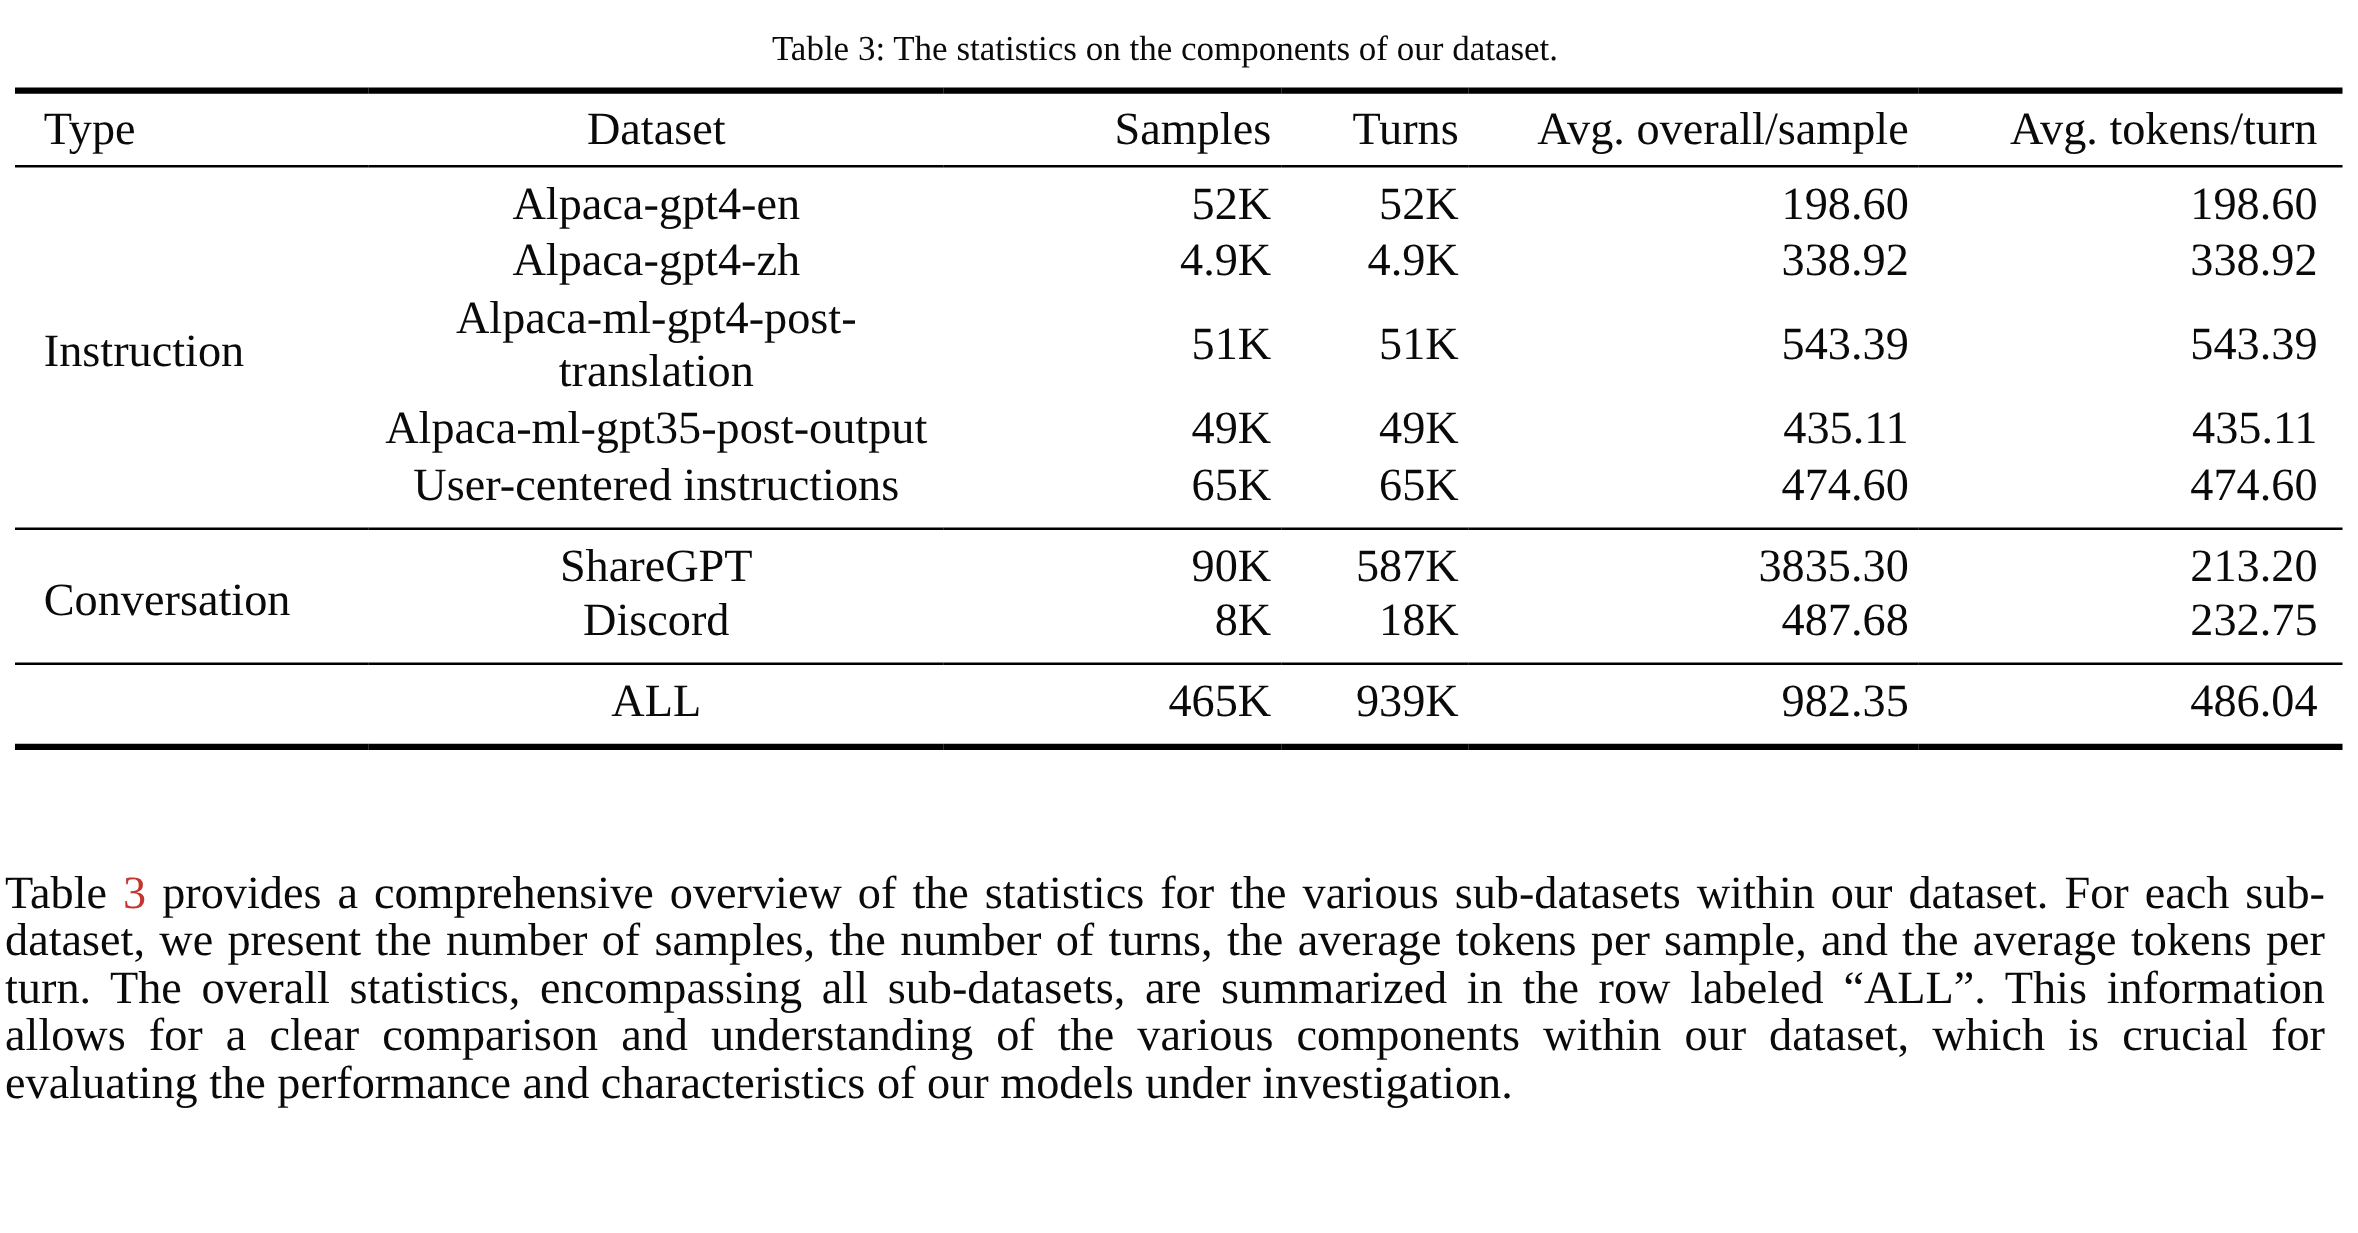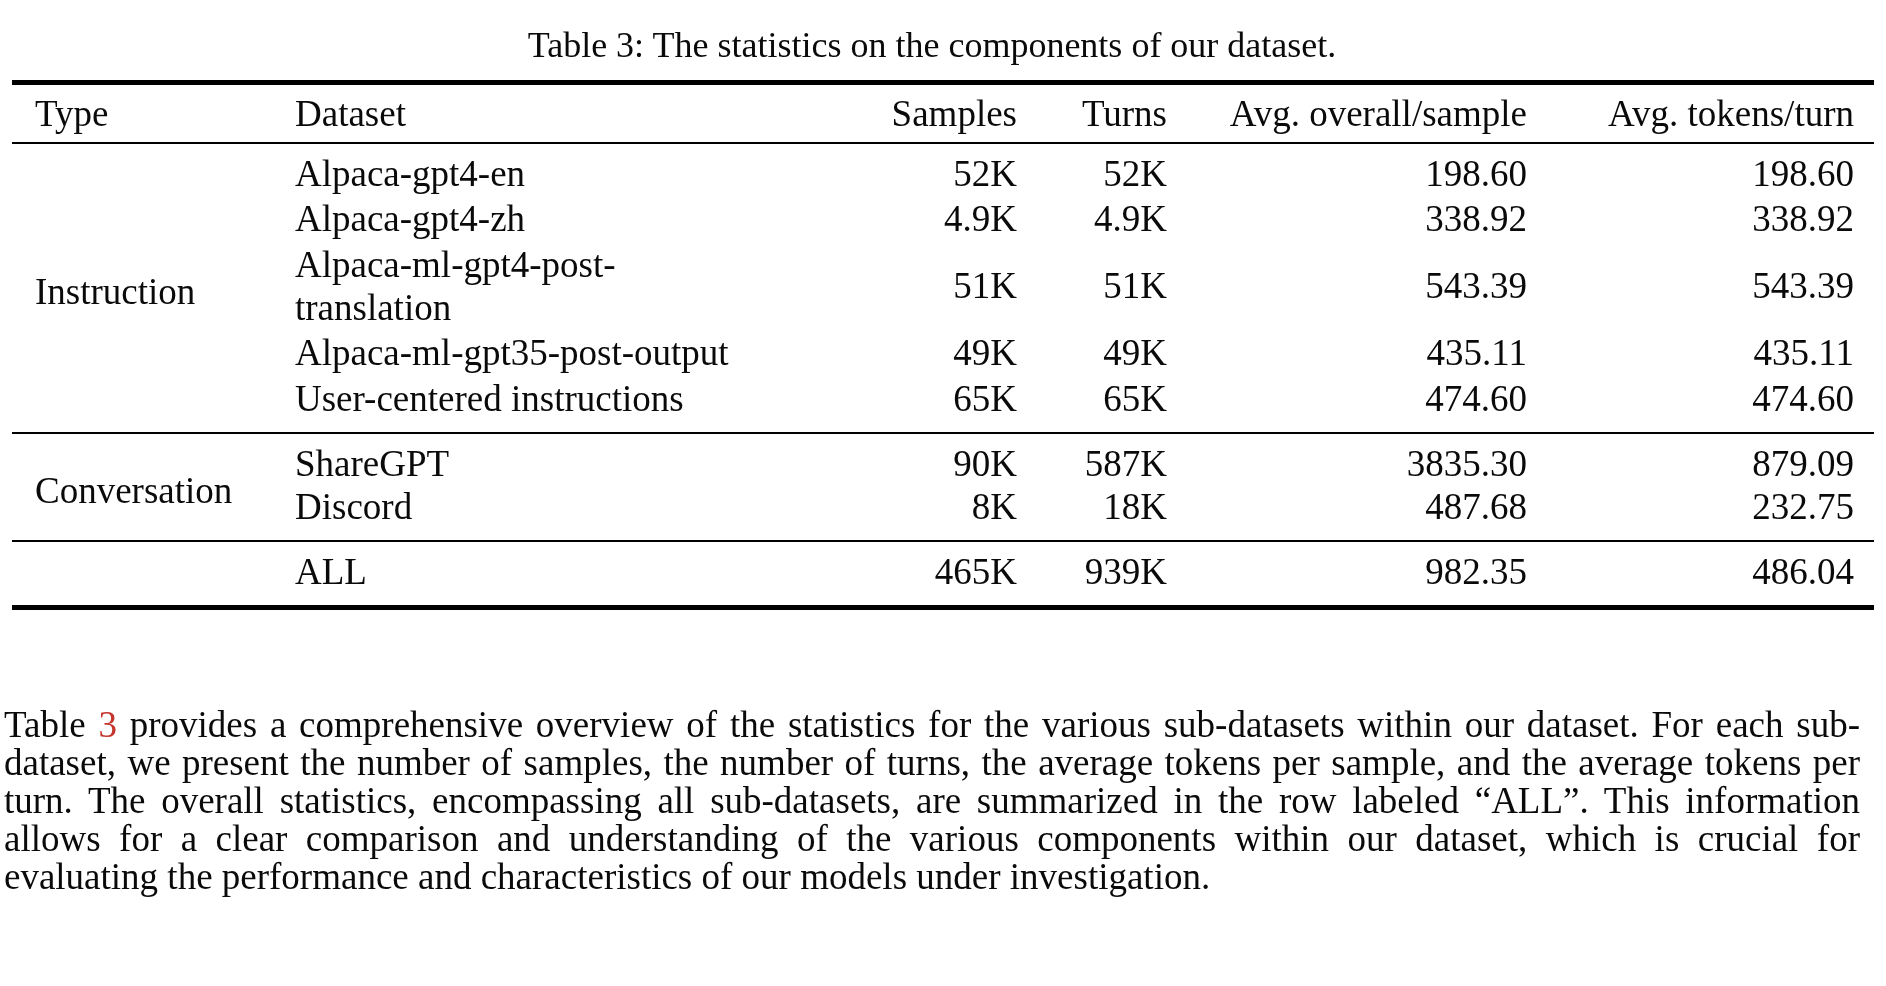--- a/index.html
+++ b/index.html
@@ -6,21 +6,21 @@
   html, body { background: #ffffff; }
   body {
     width: 1886px;
     height: 986px;
     overflow: hidden;
     color: #0a0a0a;
     font-family: "Liberation Serif", "DejaVu Serif", serif;
   }
   .caption {
     margin: 24px 26px 0 4px;
-    font-size: 36px;
+    font-size: 28px;
     text-align: center;
     white-space: nowrap;
   }
   table.stats {
     border-collapse: collapse;
     table-layout: fixed;
     width: 1862px;
     margin: 14px 0 0 12px;
     border-top: 5px solid #000;
     border-bottom: 5px solid #000;
@@ -37,21 +37,21 @@
   tbody td { height: 48px; }
   tbody tr:first-child td { padding-top: 8px; }
   tbody tr:last-child td { padding-bottom: 12px; }
   .col-type  { width: 283px; }
   .col-ds    { width: 460px; }
   .col-samp  { width: 270px; }
   .col-turns { width: 150px; }
   .col-ats   { width: 360px; }
   .col-att   { width: 339px; }
   .lpad { padding-left: 23px; text-align: left; }
-  .ltxt { text-align: left; }
+  .ltxt { text-align: center; }
   .num  { text-align: right; padding-right: 8px; font-variant-numeric: tabular-nums; }
   .num-last { text-align: right; padding-right: 20px; font-variant-numeric: tabular-nums; }
   .type-cell { vertical-align: middle; }
   .body-text {
     margin: 96px 26px 0 4px;
     font-size: 37px;
     line-height: 38px;
     text-align: justify;
   }
   .ref { color: var(--ref-red, #c5352e); }
@@ -120,21 +120,21 @@
     </tr>
   </tbody>
 
   <tbody>
     <tr>
       <td rowspan="2" class="lpad type-cell">Conversation</td>
       <td class="ltxt">ShareGPT</td>
       <td class="num">90K</td>
       <td class="num">587K</td>
       <td class="num">3835.30</td>
-      <td class="num-last">879.09</td>
+      <td class="num-last">213.20</td>
     </tr>
     <tr>
       <td class="ltxt">Discord</td>
       <td class="num">8K</td>
       <td class="num">18K</td>
       <td class="num">487.68</td>
       <td class="num-last">232.75</td>
     </tr>
   </tbody>
 

